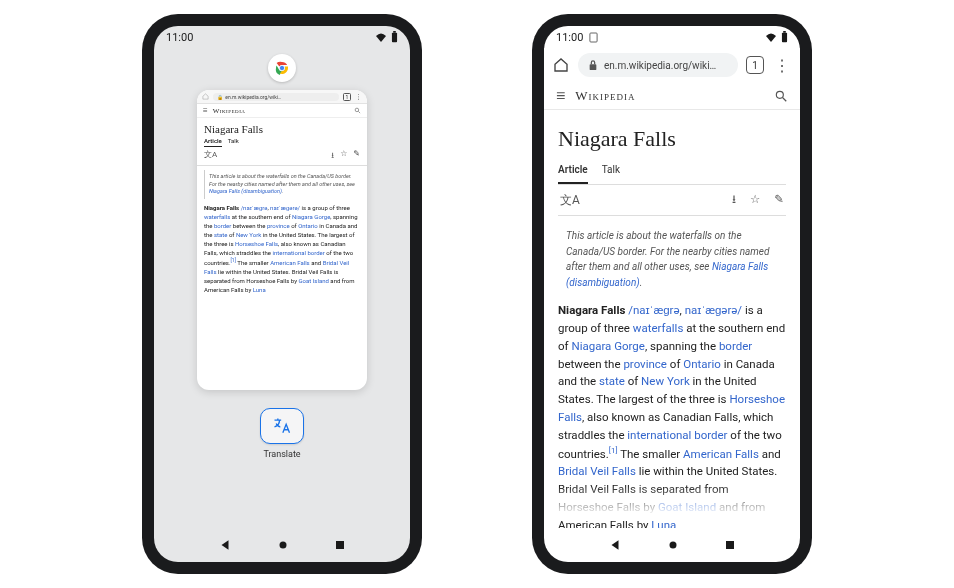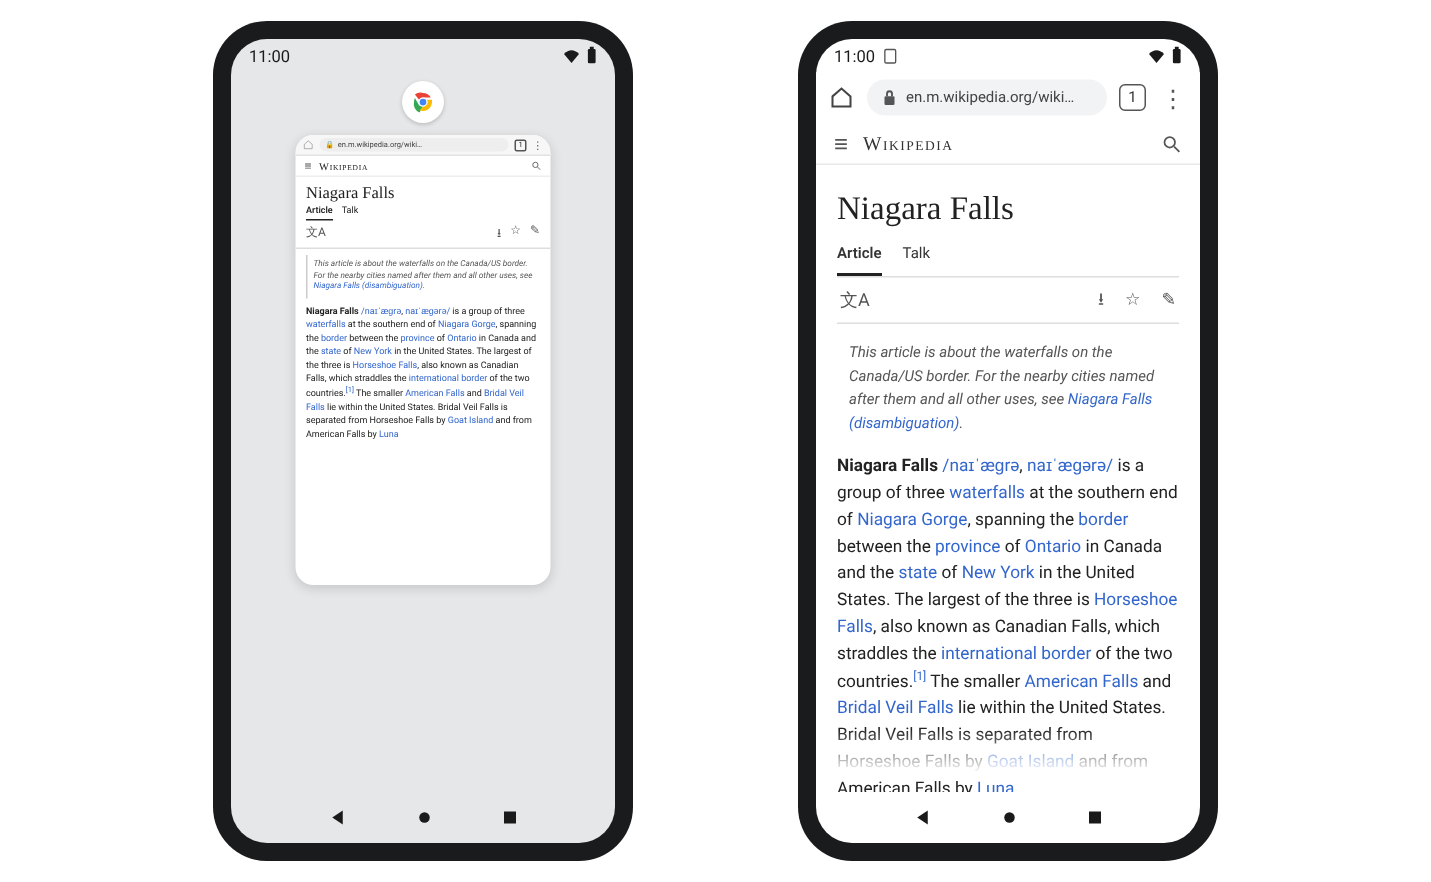--- a/index.html
+++ b/index.html
@@ -245,20 +245,29 @@
         </div>
         <div class="disambig">
           <span>This article is about the waterfalls on the Canada/US border. For the nearby cities named after them and all other uses, see </span><a>Niagara Falls (disambiguation)</a><span>.</span>
         </div>
         <div class="body">
           <b>Niagara Falls</b><span> </span><a>/naɪˈæɡrə</a><span>, </span><a>naɪˈæɡərə/</a><span> is a group of three </span><a>waterfalls</a><span> at the southern end of </span><a>Niagara Gorge</a><span>, spanning the </span><a>border</a><span> between the </span><a>province</a><span> of </span><a>Ontario</a><span> in Canada and the </span><a>state</a><span> of </span><a>New York</a><span> in the United States. The largest of the three is </span><a>Horseshoe Falls</a><span>, also known as Canadian Falls, which straddles the </span><a>international border</a><span> of the two countries.</span><span class="sup">[1]</span><span> The smaller </span><a>American Falls</a><span> and </span><a>Bridal Veil Falls</a><span> lie within the United States. Bridal Veil Falls is separated from Horseshoe Falls by </span><a>Goat Island</a><span> and from American Falls by </span><a>Luna</a>
         </div>
       </div>
 
       <div class="action-row">
+        <div class="action selected">
+          <div class="btn">
+            <svg width="20" height="20" viewBox="0 0 24 24" fill="none" stroke="#555" stroke-width="1.6">
+                <path d="M3 5h8M7 3v2M9 5c0 4-3 7-6 8M5 9c1 2 3 4 5 4"></path>
+                <path d="M13 20l4-10 4 10M14.5 16.5h5"></path>
+              </svg>
+          </div>
+          <span>Translate</span>
+        </div>
       </div>
     </div>
 
     <div class="nav-bar">
       <svg width="14" height="14" viewBox="0 0 24 24">
           <path d="M18 4 L6 12 L18 20 Z" fill="#1a1a1a"></path>
         </svg>
       <svg width="14" height="14" viewBox="0 0 24 24">
           <circle cx="12" cy="12" r="6" fill="#1a1a1a"></circle>
         </svg>

